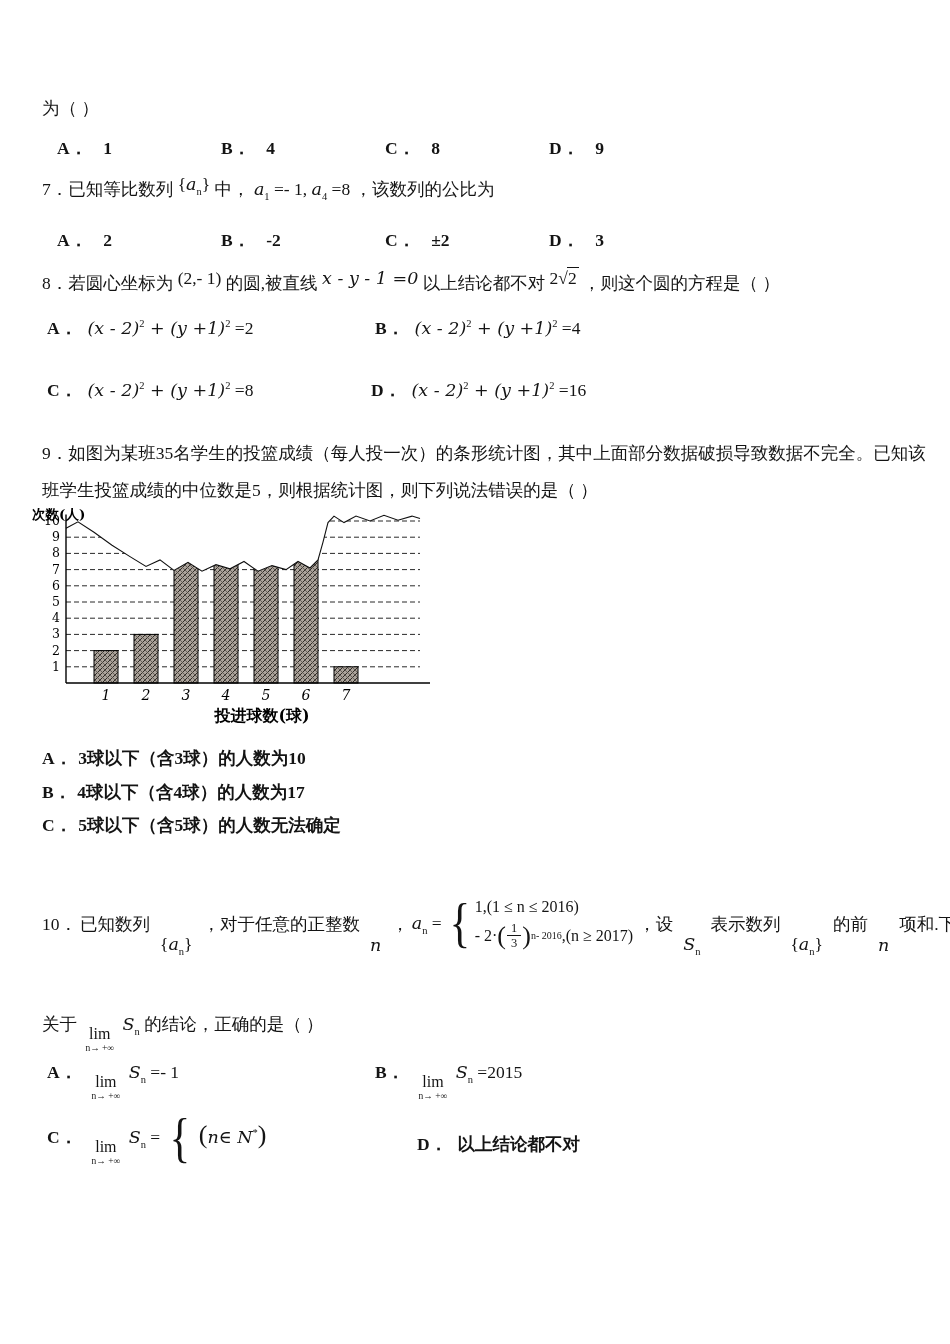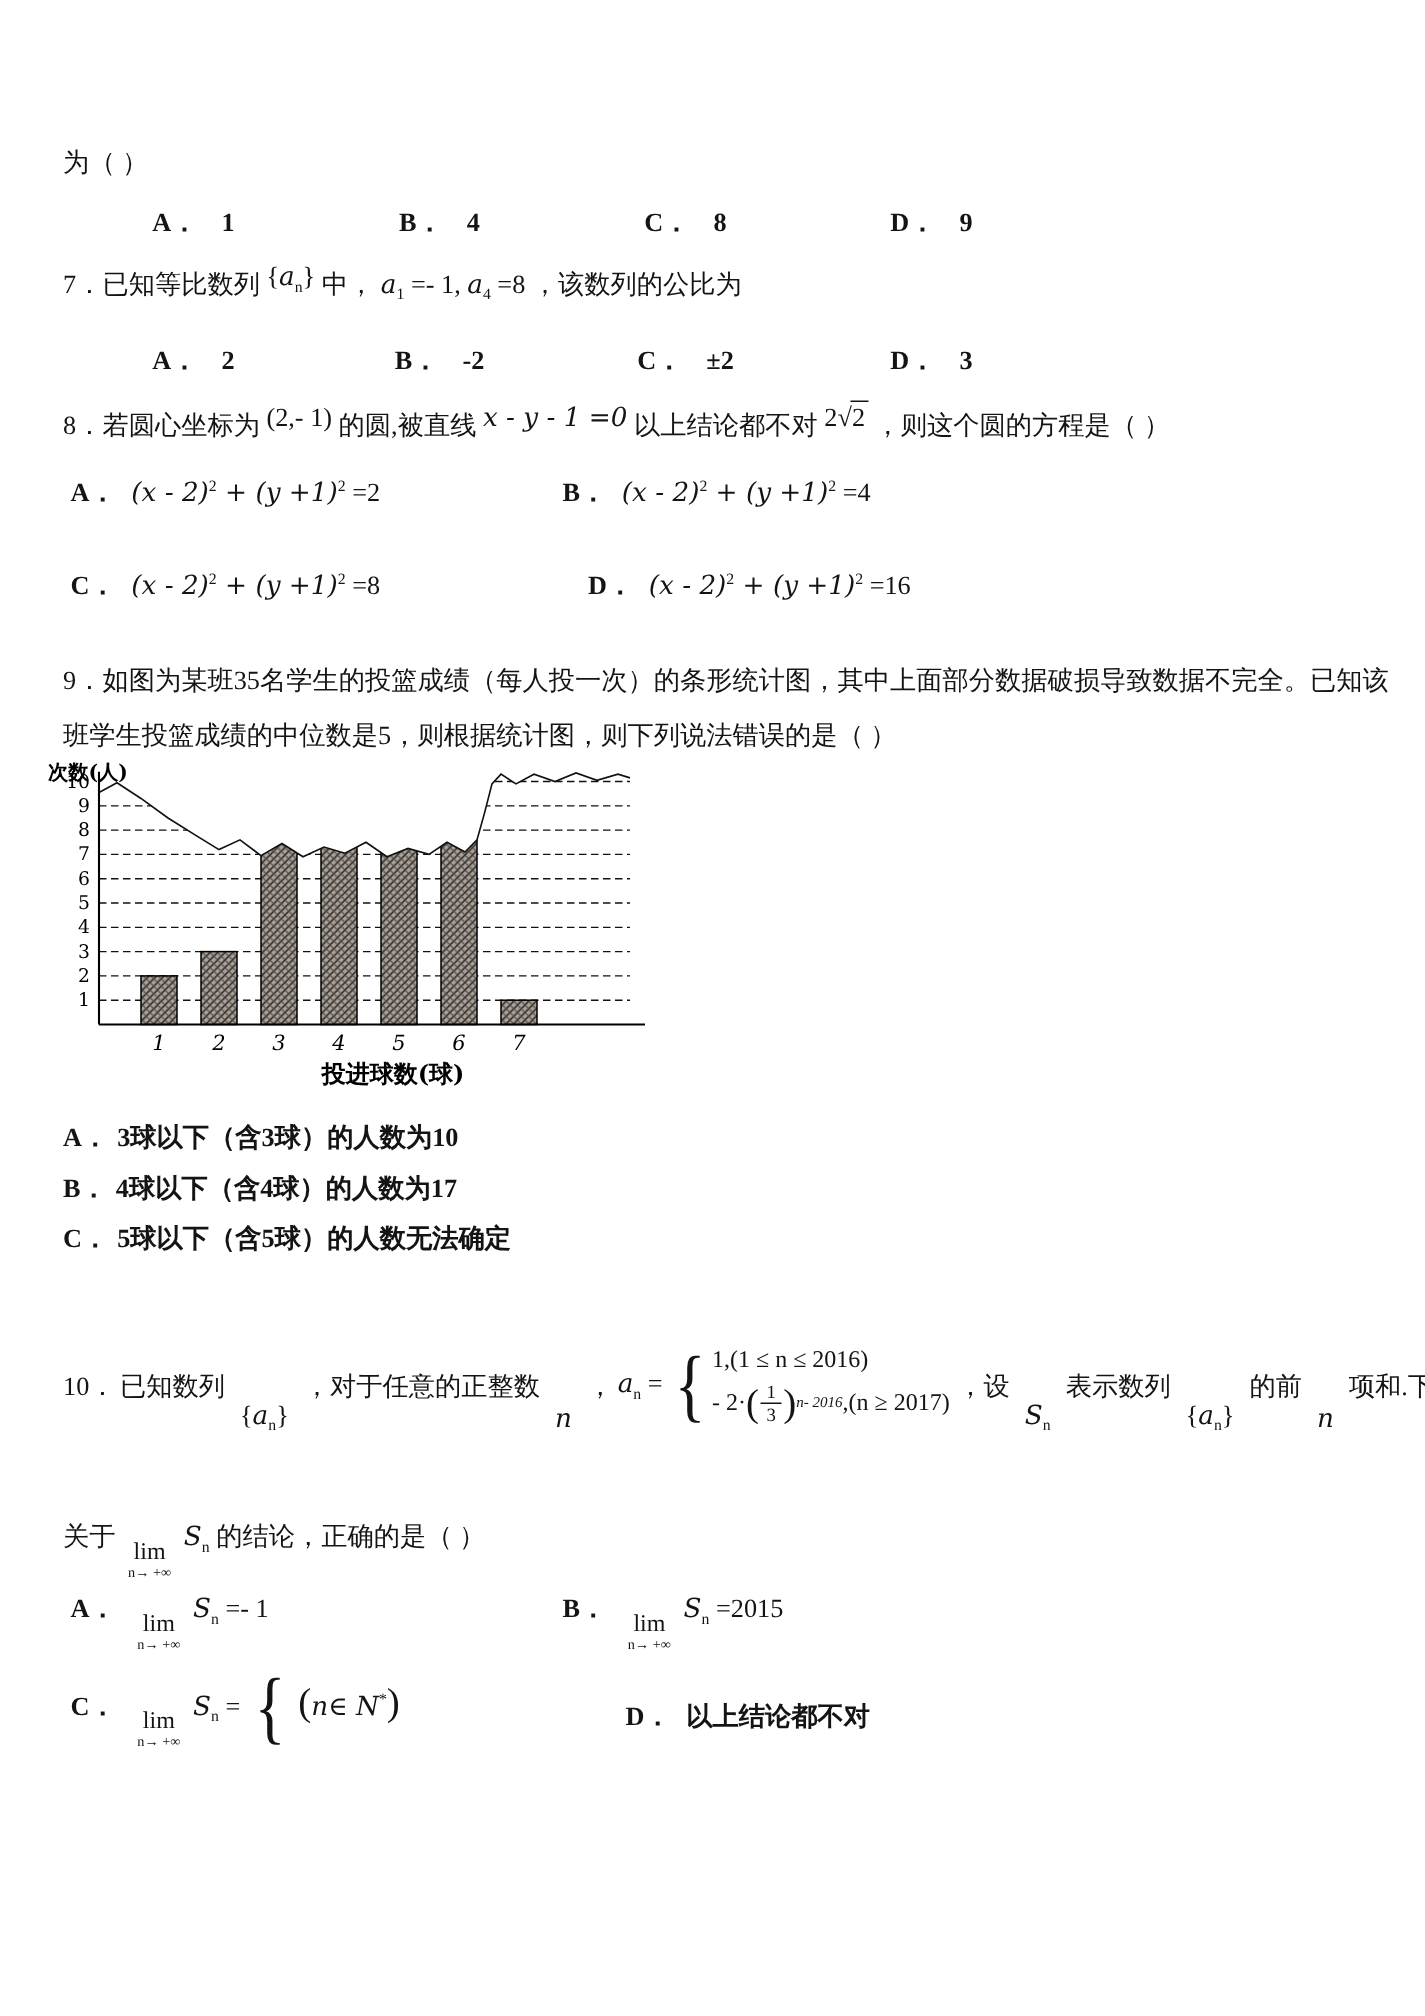--- a/index.html
+++ b/index.html
@@ -4,21 +4,21 @@
 <style>
   * { box-sizing: border-box; margin: 0; padding: 0; }
   body { background: #ffffff; }
   .page {
     position: relative; width: 950px; height: 1344px; background: #fff;
     font-family: "Liberation Serif", "DejaVu Serif", serif;
     font-size: 17.5px; color: #141414; overflow: hidden;
   }
   .row { position: absolute; left: 42px; right: 24px; white-space: nowrap; }
   .bold { font-weight: 700; }
-  .opt4 { display: flex; left: 47px; text-align: center; }
+  .opt4 { display: flex; left: 57px; }
   .opt4 .cell { width: 164px; font-weight: 700; }
   .opt4 .olabel { margin-right: 16px; }
   .olabel { font-weight: 700; margin-right: 6px; }
   .otext { font-weight: 700; }
   sub { font-size: 10.5px; }
   sup { font-size: 10.5px; }
   .math i { font-style: italic; font-family: "DejaVu Serif", serif; }
   .raised { display: inline-block; vertical-align: 5px; }
   .radical { margin-right: -1px; }
   .radicand { border-top: 1.3px solid #141414; padding: 0 2px 0 1px; }
@@ -27,21 +27,21 @@
   .lim .ltop { font-size: 16px; }
   .lim .lbot { font-size: 9.5px; margin-top: 2px; }
   .cases { display: inline-flex; align-items: center; vertical-align: middle; margin: 0 2px; }
   .cbrace { font-size: 54px; line-height: .85; font-weight: 400; transform: scaleX(.8); display: inline-block; }
   .ccol { display: inline-flex; flex-direction: column; gap: 5px; margin-left: 2px; }
   .crow { display: inline-flex; align-items: center; white-space: nowrap; font-size: 16px; }
   .frac { display: inline-flex; flex-direction: column; align-items: center; font-size: 12.5px; line-height: 1.15; margin: 0 1px; }
   .fnum { border-bottom: 1px solid #141414; padding: 0 4px; }
   .fden { padding: 0 4px; }
   .bigp { font-size: 26px; line-height: .9; font-weight: 300; }
-  .cexp { font-size: 10px; font-style: italic; vertical-align: 10px; }
+  .cexp { font-size: 10px; vertical-align: 10px; }
   .q10row { display: flex; align-items: center; height: 104px; column-gap: 3px; }
   .low { display: inline-block; transform: translateY(21px); margin: 0 7px; }
   .chart-wrap { position: absolute; }
 </style>
 </head>
 <body>
 
 <div class="page">
 
   <div class="row" style="top:96px">
@@ -90,21 +90,21 @@
       <span class="olabel">B．</span>
       <span class="math"><i>(x - 2)</i><sup>2</sup><i> + (y +1)</i><sup>2</sup><span> =4</span></span>
     </span>
   </div>
 
   <div class="row" style="top:378px;height:36px">
     <span class="pos" style="left:5px">
       <span class="olabel">C．</span>
       <span class="math"><i>(x - 2)</i><sup>2</sup><i> + (y +1)</i><sup>2</sup><span> =8</span></span>
     </span>
-    <span class="pos" style="left:350px">
+    <span class="pos" style="left:329px">
       <span class="olabel">D．</span>
       <span class="math"><i>(x - 2)</i><sup>2</sup><i> + (y +1)</i><sup>2</sup><span> =16</span></span>
     </span>
   </div>
 
   <div class="row" style="top:441px">
     <span>9．</span><span>如图为某班35名学生的投篮成绩（每人投一次）的条形统计图，其中上面部分数据破损导致数据不完全。已知该</span>
   </div>
   <div class="row" style="top:478px">
     <span>班学生投篮成绩的中位数是5，则根据统计图，则下列说法错误的是（  ）</span>

